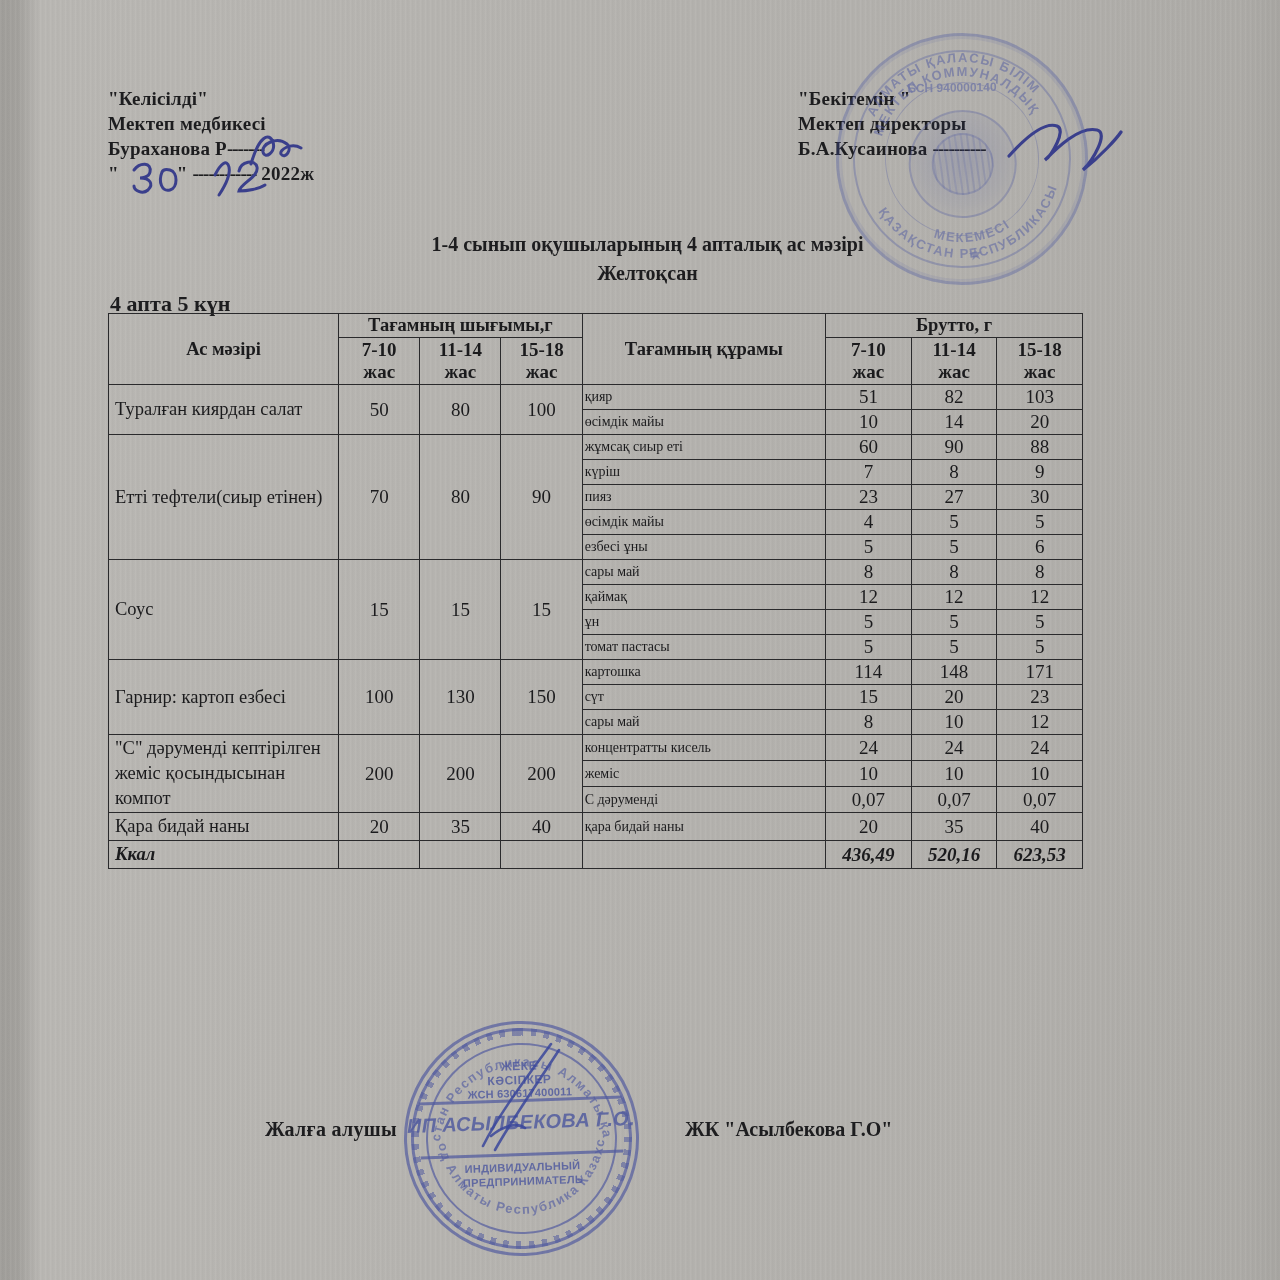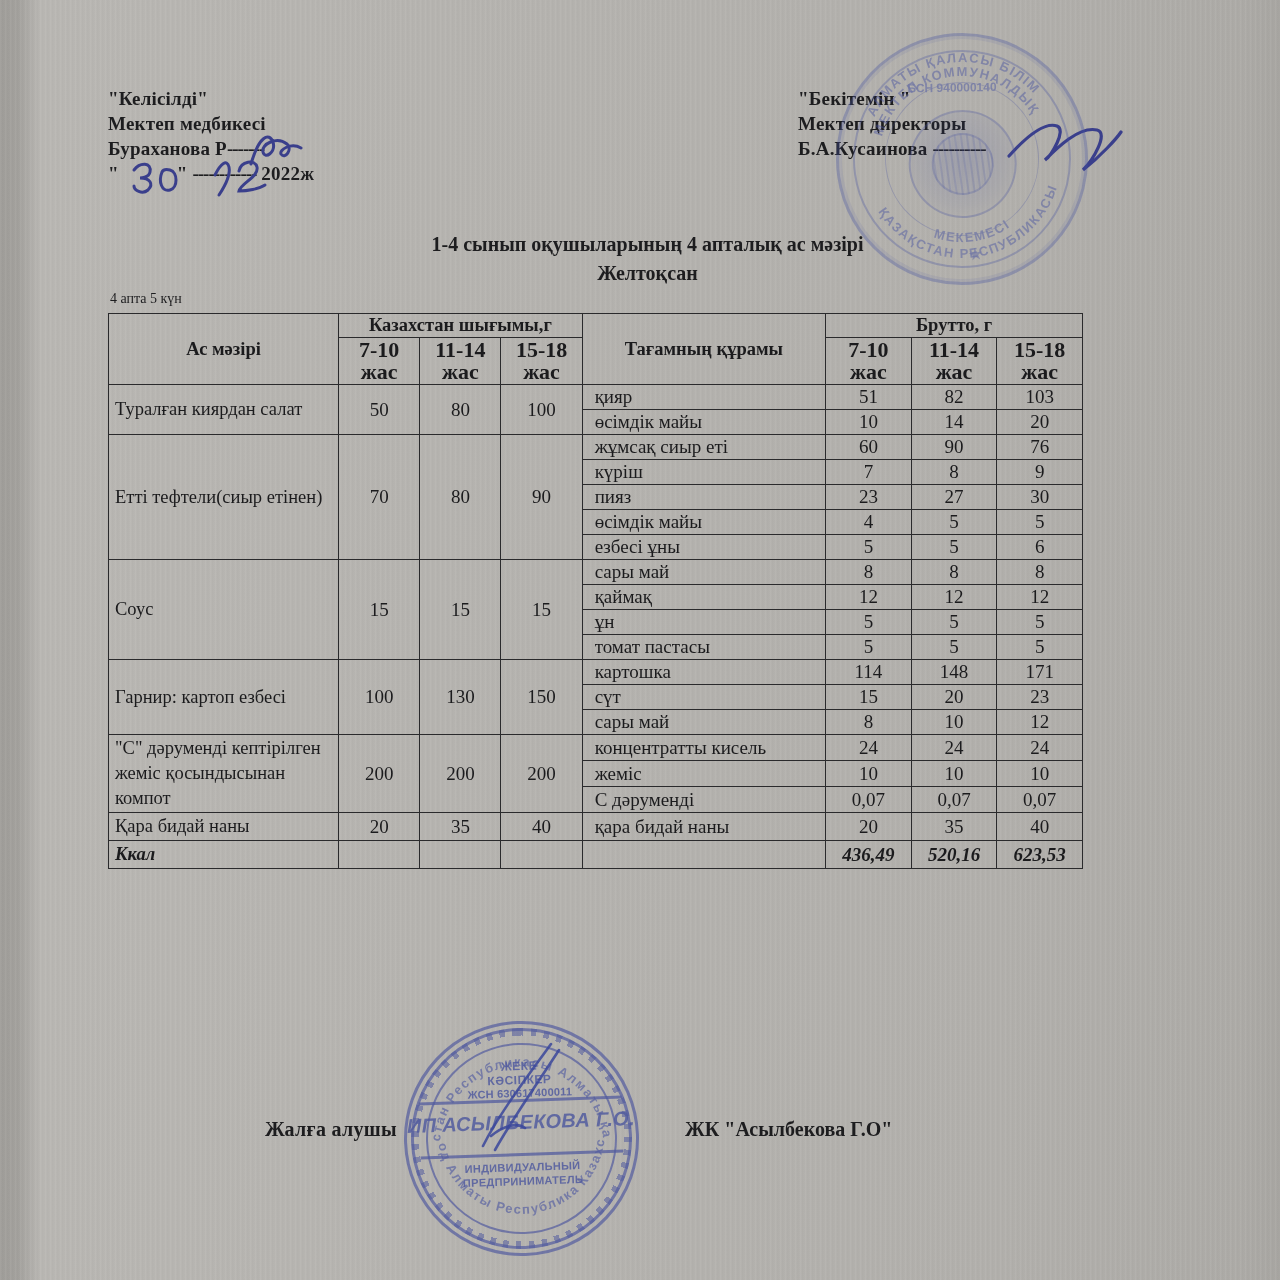--- a/index.html
+++ b/index.html
@@ -28,21 +28,21 @@
   #hdr-right{left:798px;top:86px;}
   .hdr .ln{white-space:nowrap;}
   .dash{letter-spacing:-1px;}
 
   #title{
     position:absolute;left:15px;right:0;top:230px;text-align:center;
     font-weight:bold;font-size:20px;line-height:29px;
   }
   #title .t2{display:block;}
 
-  #week{position:absolute;left:110px;top:291px;font-weight:normal;font-size:14px;}
+  #week{position:absolute;left:110px;top:291px;font-weight:bold;font-size:22px;}
 
   
   table{
     position:absolute;left:108px;top:313px;
     width:975px;
     border-collapse:collapse;
     table-layout:fixed;
     font-size:18px;
     background:transparent;
   }
@@ -51,24 +51,24 @@
     padding:1px 6px;
     font-weight:normal;
     color:#1b1b1d;
     background:transparent;
   }
   th{font-weight:bold;text-align:center;}
   .c{text-align:center;}
   .l{text-align:left;}
   .b{font-weight:bold;font-style:italic;}
   .hcell{font-size:18.5px;line-height:21px;}
-  .agecell{font-size:22px;line-height:22px;}
+  .agecell{font-size:19px;line-height:22px;}
   .dish{font-size:18.5px;line-height:25px;}
   .num{font-size:19px;}
-  .comp{font-size:19px;padding-left:12px;margin-top:24px;}
+  .comp{font-size:14px;padding-left:2px;margin-top:24px;}
 
   
   col.cmenu{width:207px;}
   col.cg{width:73px;}
   col.ccomp{width:219px;}
   col.cb{width:77px;}
 
   
   .stamp{position:absolute;border-radius:50%;pointer-events:none;}
   #stamp-top{
@@ -235,21 +235,21 @@
         <col class="cg">
         <col class="cg">
       <col class="ccomp">
         <col class="cb">
         <col class="cb">
         <col class="cb">
     </colgroup>
     <thead>
       <tr>
         <th rowspan="2" class="hcell">Ас мәзірі</th>
-        <th colspan="3" class="hcell">Казахстан шығымы,г</th>
+        <th colspan="3" class="hcell">Тағамның шығымы,г</th>
         <th rowspan="2" class="hcell">Тағамның құрамы</th>
         <th colspan="3" class="hcell">Брутто, г</th>
       </tr>
       <tr>
         <th class="agecell">
           <span>7-10</span><br>
           <span>жас</span>
         </th>
         <th class="agecell">
           <span>11-14</span><br>
@@ -291,21 +291,21 @@
           <td class="c num">20</td>
         </tr>
         <tr>
           <td class="dish l" rowspan="5">Етті тефтели(сиыр етінен)</td>
           <td class="c num" rowspan="5">70</td>
           <td class="c num" rowspan="5">80</td>
           <td class="c num" rowspan="5">90</td>
           <td class="comp l">жұмсақ сиыр еті</td>
           <td class="c num">60</td>
           <td class="c num">90</td>
-          <td class="c num">76</td>
+          <td class="c num">88</td>
         </tr>
         <tr>
           <td class="comp l">күріш</td>
           <td class="c num">7</td>
           <td class="c num">8</td>
           <td class="c num">9</td>
         </tr>
         <tr>
           <td class="comp l">пияз</td>
           <td class="c num">23</td>

